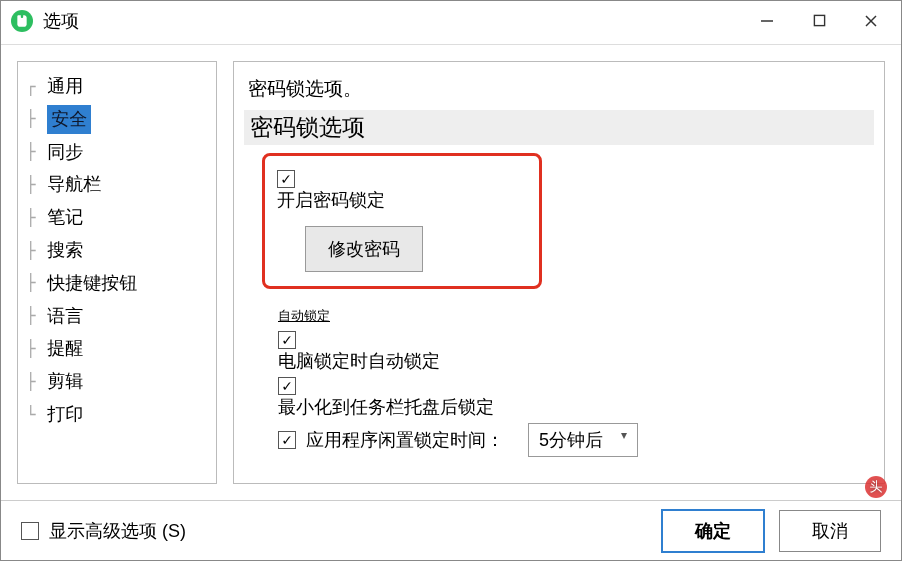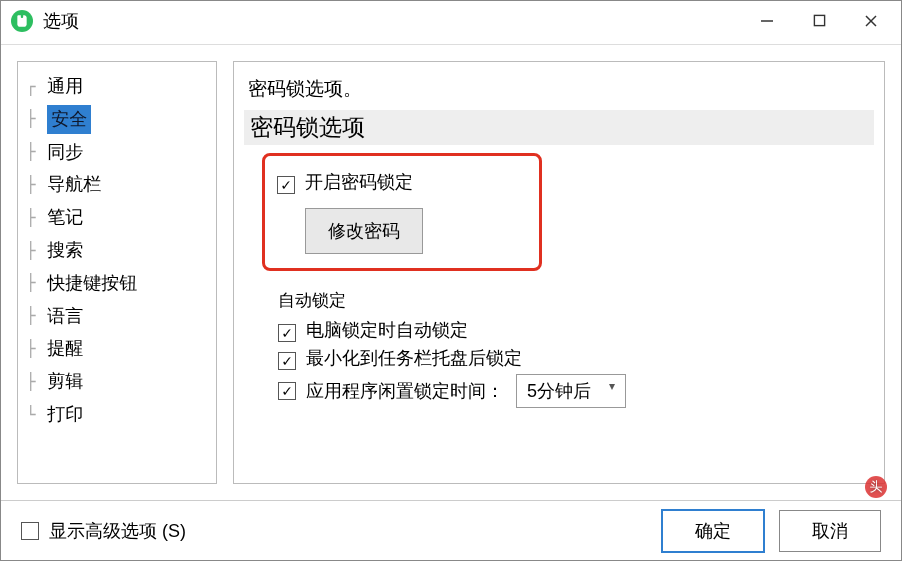--- a/index.html
+++ b/index.html
@@ -88,55 +88,57 @@
   .highlight-box {
     border: 3px solid #e03020;
     border-radius: 8px;
     padding: 10px 12px 14px 12px;
     margin: 0 220px 10px 18px;
     display: inline-block;
     min-width: 280px;
   }
   .chk-row {
     display: flex;
-    align-items: flex-end;
+    align-items: flex-start;
     font-size: 18px;
     margin: 4px 0;
+    flex-direction: column;
   }
   .chk {
     width: 18px; height: 18px; border:1px solid #555;
     margin-right: 10px;
     display:flex; align-items:center; justify-content:center;
     font-size:14px; line-height:1;
   }
   .chk.checked::after { content:"✓"; }
   .btn {
     display:inline-block;
     background:#e8e8e8;
     border:1px solid #999;
     padding:10px 22px;
     font-size:18px;
     margin: 10px 0 0 28px;
     cursor:pointer;
   }
   .sub-label {
-    font-size: 17px;
+    font-size: 13px;
     margin: 8px 0 6px 34px;
+    text-decoration: underline;
   }
   .sub-chk {
     margin-left: 34px;
   }
   .select-row {
     display:flex; align-items:center; margin-left:34px; margin-top:4px;
     font-size:18px;
   }
   .select {
     border:1px solid #999;
     padding:4px 10px;
-    margin-left:12px;
+    margin-left:24px;
     display:flex; align-items:flex-start; gap:18px;
     cursor:pointer;
     background:#fff;
   }
   .select .chev { font-size:12px; color:#555; }
   .footer {
     border-top:1px solid #ccc;
     height:60px;
     display:flex;
     align-items:center;
@@ -147,21 +149,21 @@
   }
   .footer-spacer { flex:1; }
   .footer-btn {
     border:1px solid #888;
     padding:8px 32px;
     font-size:18px;
     margin-left:14px;
     cursor:pointer;
     background:#fff;
   }
-  .footer-btn.primary { border:2px solid #2f7fd0; }
+  .footer-btn.primary { border:2px solid #2f7fd0;font-weight:bold; }
   .watermark {
     position:absolute;
     right:14px; bottom:62px;
     color:#fff;
     font-size:18px;
     display:flex; align-items:center; gap:6px;
     text-shadow:0 0 3px rgba(0,0,0,0.5);
     opacity:0.85;
   }
   .watermark .wcirc {

